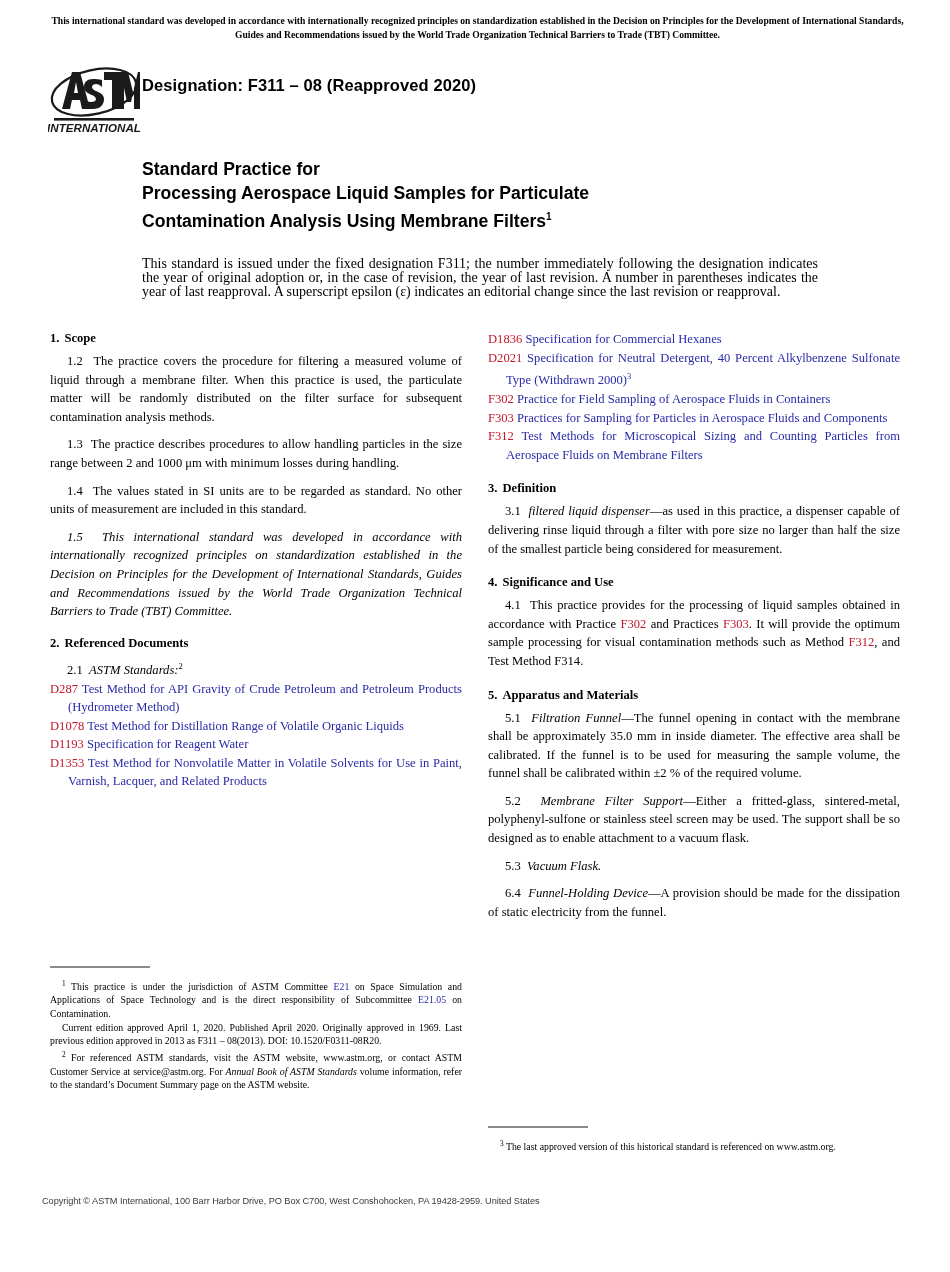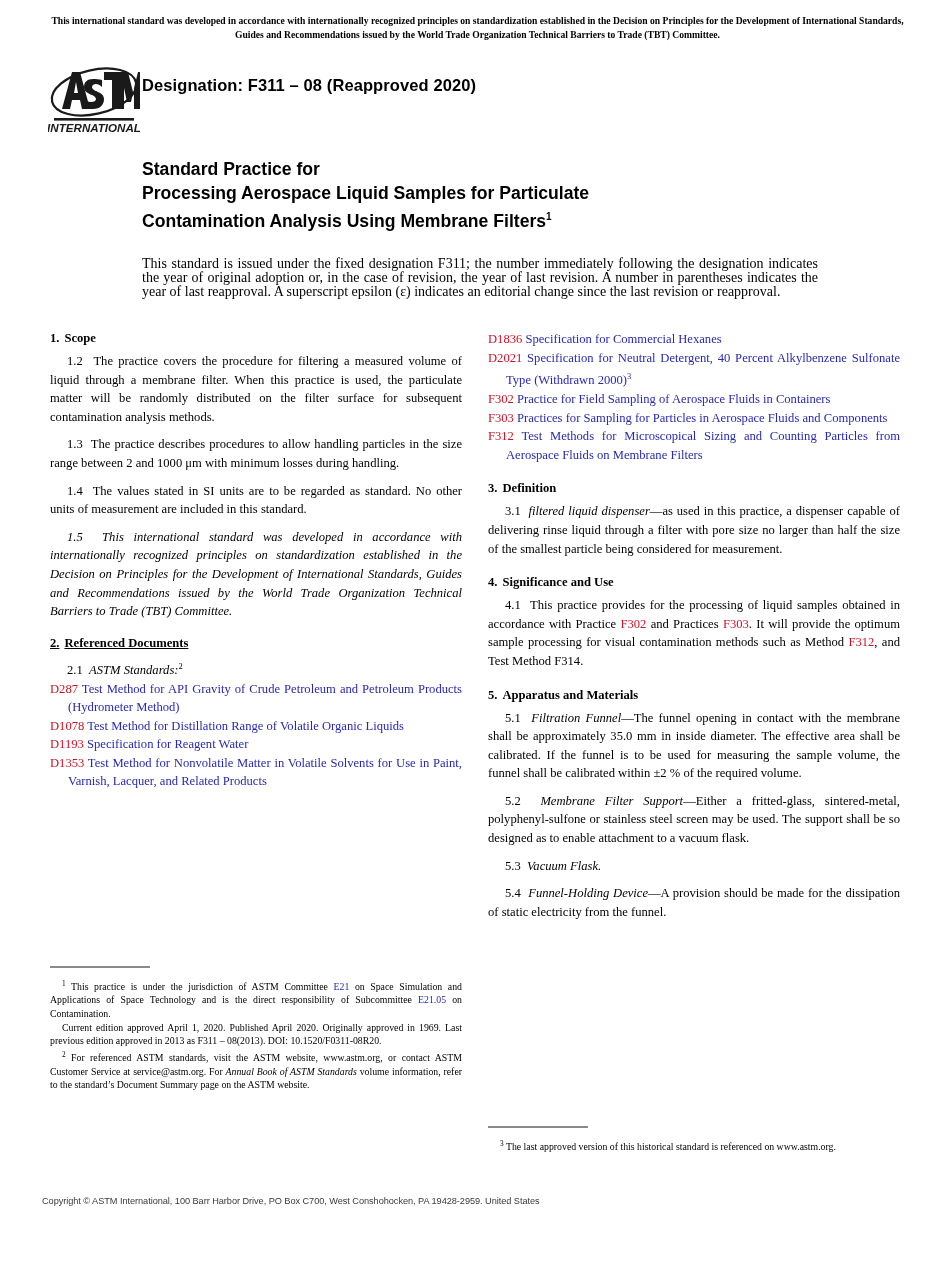--- a/index.html
+++ b/index.html
@@ -211,21 +211,21 @@
 
     <div class="sec-head">
       <span class="num">1.</span><span>Scope</span>
     </div>
 
     <p class="para"><span>1.2</span>&nbsp;&nbsp;<span>The practice covers the procedure for filtering a measured volume of liquid through a membrane filter. When this practice is used, the particulate matter will be randomly distributed on the filter surface for subsequent contamination analysis methods.</span></p>
     <p class="para"><span>1.3</span>&nbsp;&nbsp;<span>The practice describes procedures to allow handling particles in the size range between 2 and 1000 μm with minimum losses during handling.</span></p>
     <p class="para"><span>1.4</span>&nbsp;&nbsp;<span>The values stated in SI units are to be regarded as standard. No other units of measurement are included in this standard.</span></p>
     <p class="para italic"><span>1.5</span>&nbsp;&nbsp;<span>This international standard was developed in accordance with internationally recognized principles on standardization established in the Decision on Principles for the Development of International Standards, Guides and Recommendations issued by the World Trade Organization Technical Barriers to Trade (TBT) Committee.</span></p>
 
-    <div class="sec-head" style="margin-top:14px;text-decoration:underline;">
+    <div class="sec-head" style="margin-top:14px;">
       <span class="num">2.</span><span>Referenced Documents</span>
     </div>
 
     <p class="subhead-21"><span>2.1</span>&nbsp;&nbsp;<span class="it">ASTM Standards:</span><span class="sup">2</span></p>
 
     <p class="ref-line"><span class="code">D287</span> <span>Test Method for API Gravity of Crude Petroleum and Petroleum Products (Hydrometer Method)</span></p>
     <p class="ref-line"><span class="code">D1078</span> <span>Test Method for Distillation Range of Volatile Organic Liquids</span></p>
     <p class="ref-line"><span class="code">D1193</span> <span>Specification for Reagent Water</span></p>
     <p class="ref-line"><span class="code">D1353</span> <span>Test Method for Nonvolatile Matter in Volatile Solvents for Use in Paint, Varnish, Lacquer, and Related Products</span></p>
   </div>
@@ -247,21 +247,21 @@
       <span class="num">4.</span><span>Significance and Use</span>
     </div>
     <p class="para"><span>4.1</span>&nbsp;&nbsp;<span>This practice provides for the processing of liquid samples obtained in accordance with Practice </span><span class="red">F302</span><span> and Practices </span><span class="red">F303</span><span>. It will provide the optimum sample processing for visual contamination methods such as Method </span><span class="red">F312</span><span>, and Test Method F314.</span></p>
 
     <div class="sec-head" style="margin-top:16px;">
       <span class="num">5.</span><span>Apparatus and Materials</span>
     </div>
     <p class="para"><span>5.1</span>&nbsp;&nbsp;<span class="it">Filtration Funnel</span><span>—The funnel opening in contact with the membrane shall be approximately 35.0 mm in inside diameter. The effective area shall be calibrated. If the funnel is to be used for measuring the sample volume, the funnel shall be calibrated within ±2 % of the required volume.</span></p>
     <p class="para"><span>5.2</span>&nbsp;&nbsp;<span class="it">Membrane Filter Support</span><span>—Either a fritted-glass, sintered-metal, polyphenyl-sulfone or stainless steel screen may be used. The support shall be so designed as to enable attachment to a vacuum flask.</span></p>
     <p class="para"><span>5.3</span>&nbsp;&nbsp;<span class="it">Vacuum Flask.</span></p>
-    <p class="para"><span>5.4</span>&nbsp;&nbsp;<span class="it">Funnel-Holding Device</span><span>—A provision should be made for the dissipation of static electricity from the funnel.</span></p>
+    <p class="para"><span>6.4</span>&nbsp;&nbsp;<span class="it">Funnel-Holding Device</span><span>—A provision should be made for the dissipation of static electricity from the funnel.</span></p>
   </div>
 
   <div class="footnote-zone fn-left">
     <div class="fn-rule"></div>
     <p class="fn-para"><span class="sup">1</span> <span>This practice is under the jurisdiction of ASTM Committee </span><span class="blue">E21</span><span> on Space Simulation and Applications of Space Technology and is the direct responsibility of Subcommittee </span><span class="blue">E21.05</span><span> on Contamination.</span></p>
     <p class="fn-para">Current edition approved April 1, 2020. Published April 2020. Originally approved in 1969. Last previous edition approved in 2013 as F311 – 08(2013). DOI: 10.1520/F0311-08R20.</p>
     <p class="fn-para"><span class="sup">2</span> <span>For referenced ASTM standards, visit the ASTM website, www.astm.org, or contact ASTM Customer Service at service@astm.org. For </span><span class="it">Annual Book of ASTM Standards</span><span> volume information, refer to the standard’s Document Summary page on the ASTM website.</span></p>
   </div>
 
   <div class="footnote-zone fn-right">

